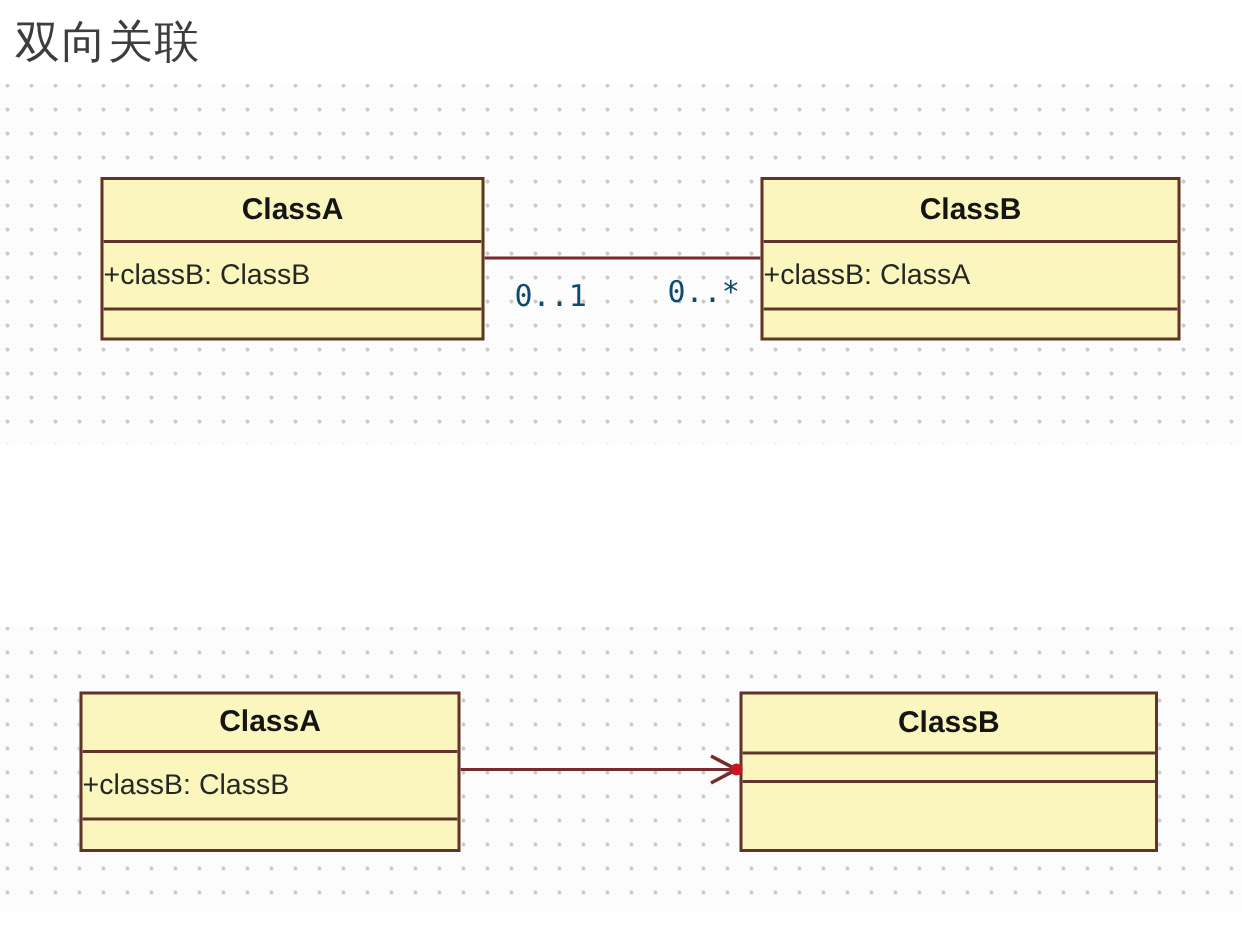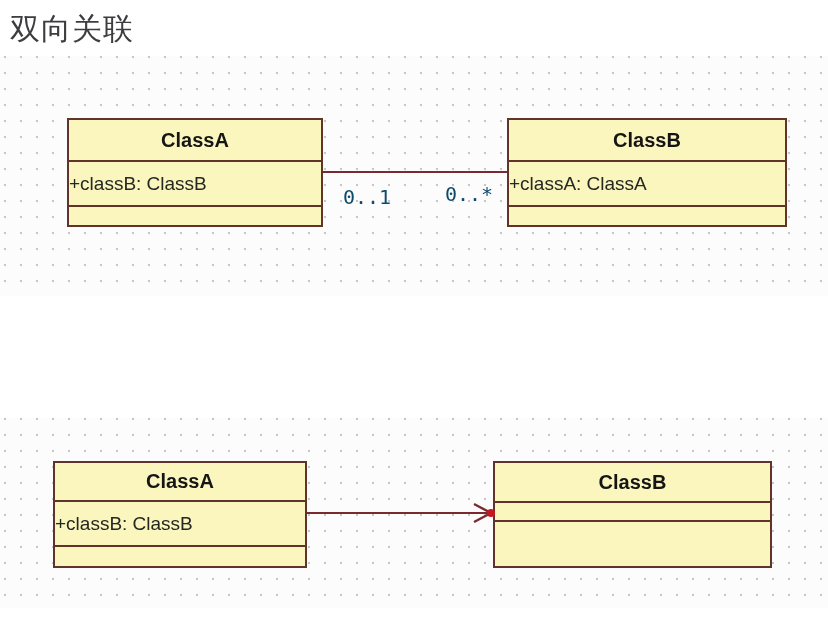--- a/index.html
+++ b/index.html
@@ -57,21 +57,21 @@
   <div class="section-title t1">双向关联</div>
 
   <div class="uml-class" style="left:67px;top:118px;width:256px;height:109px">
     <div class="row title" style="height:42px">ClassA</div>
     <div class="row attr" style="height:45px">+classB: ClassB</div>
     <div class="row methods"></div>
   </div>
 
   <div class="uml-class" style="left:507px;top:118px;width:280px;height:109px">
     <div class="row title" style="height:42px">ClassB</div>
-    <div class="row attr" style="height:45px">+classA: ClassA</div>
+    <div class="row attr" style="height:45px">+classB: ClassA</div>
     <div class="row methods"></div>
   </div>
 
   <div class="assoc-line" style="left:323px;top:171px;width:184px"></div>
 
   <div class="mult" style="left:343px;top:185px">0..1</div>
   <div class="mult" style="left:445px;top:182px">0..*</div>
 
   <div class="uml-class" style="left:53px;top:461px;width:254px;height:107px">
     <div class="row title" style="height:39px">ClassA</div>

